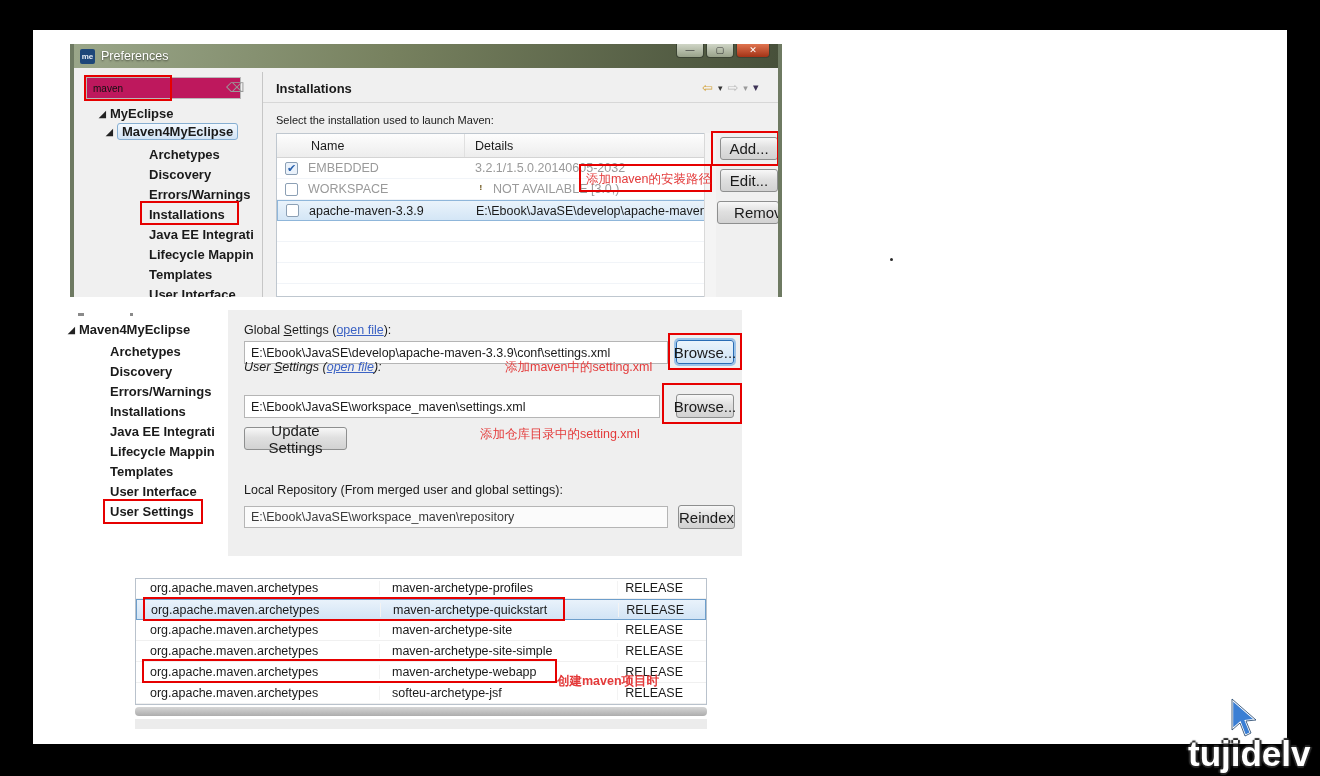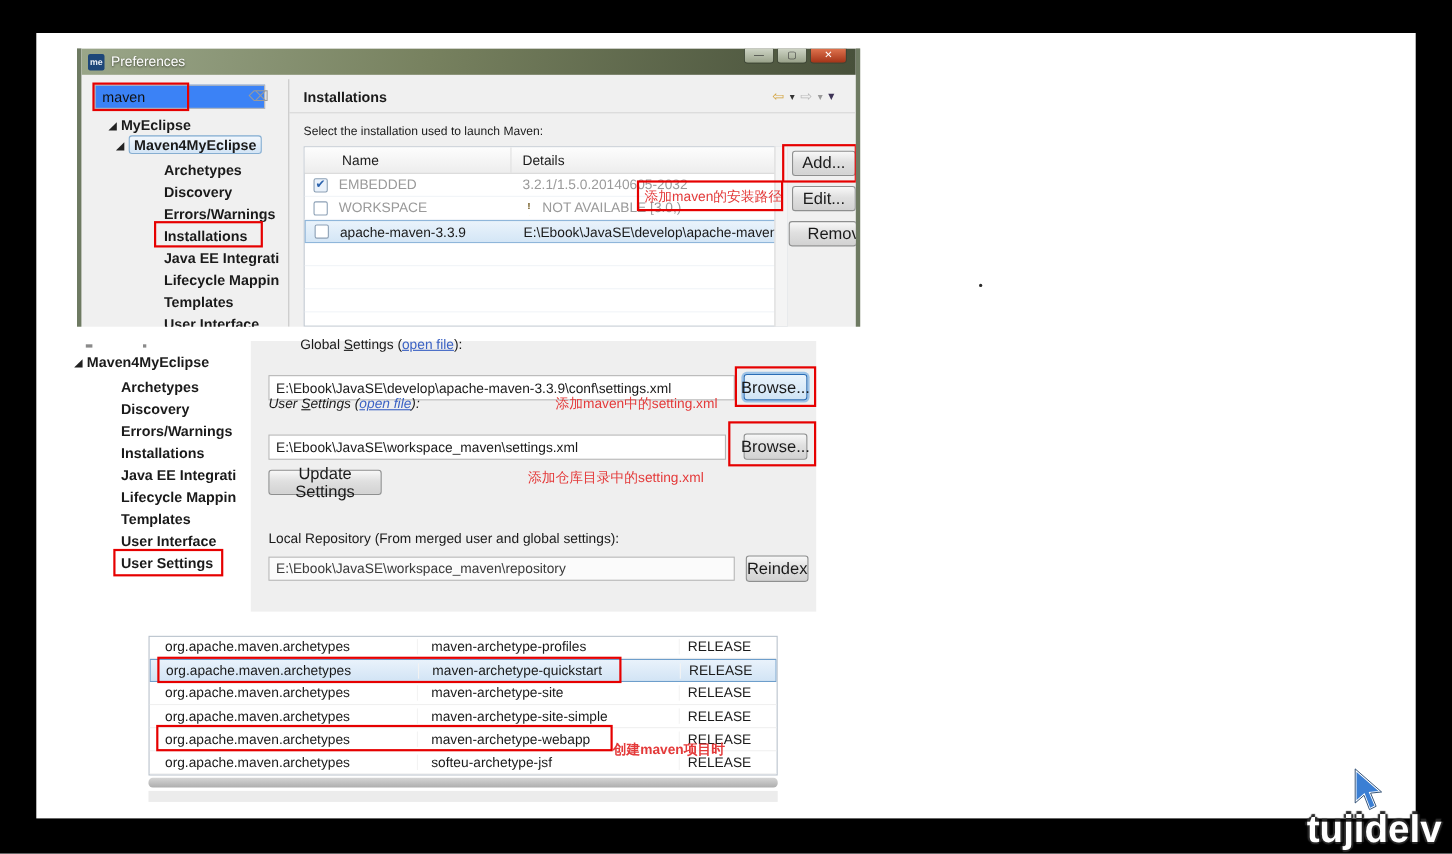--- a/index.html
+++ b/index.html
@@ -17,22 +17,22 @@
               background:linear-gradient(100deg,#9aa689 0%,#77815f 45%,#47503a 100%);
               display:flex; align-items:center; padding-left:6px; }
   .me-icon { width:15px; height:15px; background:#1d4679; color:#e8eef6; font-size:8px; font-weight:bold;
              display:flex; align-items:center; justify-content:center; margin-right:6px; border-radius:2px; }
   .win-title { color:#fff; font-size:12.5px; text-shadow:0 1px 2px rgba(0,0,0,.6); }
   .capbtns { position:absolute; top:0; right:8px; display:flex; gap:2px; }
   .capbtn { width:28px; height:14px; border:1px solid #3c4434; border-top:none; border-radius:0 0 4px 4px;
             background:linear-gradient(#cfd5c6,#99a28a); color:#333; font-size:9px; line-height:12px; text-align:center; }
   .capbtn.close { background:linear-gradient(#e0744f,#a33317); color:#fff; width:34px; }
 
-  .searchbox { left:12px; top:33px; width:155px; height:22px; background:#3b82f6; border:1px solid #b8b8b8;
-               font-size:13px; padding:3px 6px; color:#111; }
+  .searchbox { left:12px; top:33px; width:155px; height:22px; background:#be185d; border:1px solid #b8b8b8;
+               font-size:10px; padding:3px 6px; color:#111; }
   .clear-icon { left:152px; top:36px; color:#9a9a9a; font-size:13px; }
 
   .tree-item { position:absolute; font-weight:bold; font-size:13px; white-space:nowrap; }
   .expander { color:#222; font-size:9px; margin-right:4px; vertical-align:1px; }
   .sel-node { background:linear-gradient(#f3f8fd,#d2e4f5); border:1px solid #86aed1; border-radius:3px; padding:0 4px; }
 
   .redbox { position:absolute; border:2px solid #e60000; background:transparent; z-index:30; }
   .redtext { position:absolute; color:#e43a3a; font-size:12.5px; z-index:31; white-space:nowrap; }
 
   .vsep { position:absolute; background:#c6c6c6; width:1px; }
@@ -194,21 +194,21 @@
 <div class="tree-item abs" style="left:110px; top:404px;">Installations</div>
 <div class="tree-item abs" style="left:110px; top:424px;">Java EE Integrati</div>
 <div class="tree-item abs" style="left:110px; top:444px;">Lifecycle Mappin</div>
 <div class="tree-item abs" style="left:110px; top:464px;">Templates</div>
 <div class="tree-item abs" style="left:110px; top:484px;">User Interface</div>
 <div class="tree-item abs" style="left:110px; top:504px;">User Settings</div>
 <div class="redbox" style="left:103px; top:499px; width:100px; height:25px;"></div>
 
 <div class="abs graypanel"></div>
 
-<div class="lbl abs" style="left:244px; top:306px;margin-left:29px;">
+<div class="lbl abs" style="left:244px; top:323px;">
   <span>Global </span><span class="mn">S</span><span>ettings (</span><span class="link">open file</span><span>):</span>
 </div>
 <div class="field abs" style="left:244px; top:341px; width:424px; height:23px;">E:\Ebook\JavaSE\develop\apache-maven-3.3.9\conf\settings.xml</div>
 <div class="btn focused" style="left:676px; top:340px; width:58px; height:24px;">Browse...</div>
 <div class="redbox" style="left:668px; top:333px; width:74px; height:37px;"></div>
 <div class="redtext" style="left:505px; top:359px;">添加maven中的setting.xml</div>
 
 <div class="lbl abs" style="left:244px; top:360px;font-style:italic;">
   <span>User </span><span class="mn">S</span><span>ettings (</span><span class="link">open file</span><span>):</span>
 </div>

